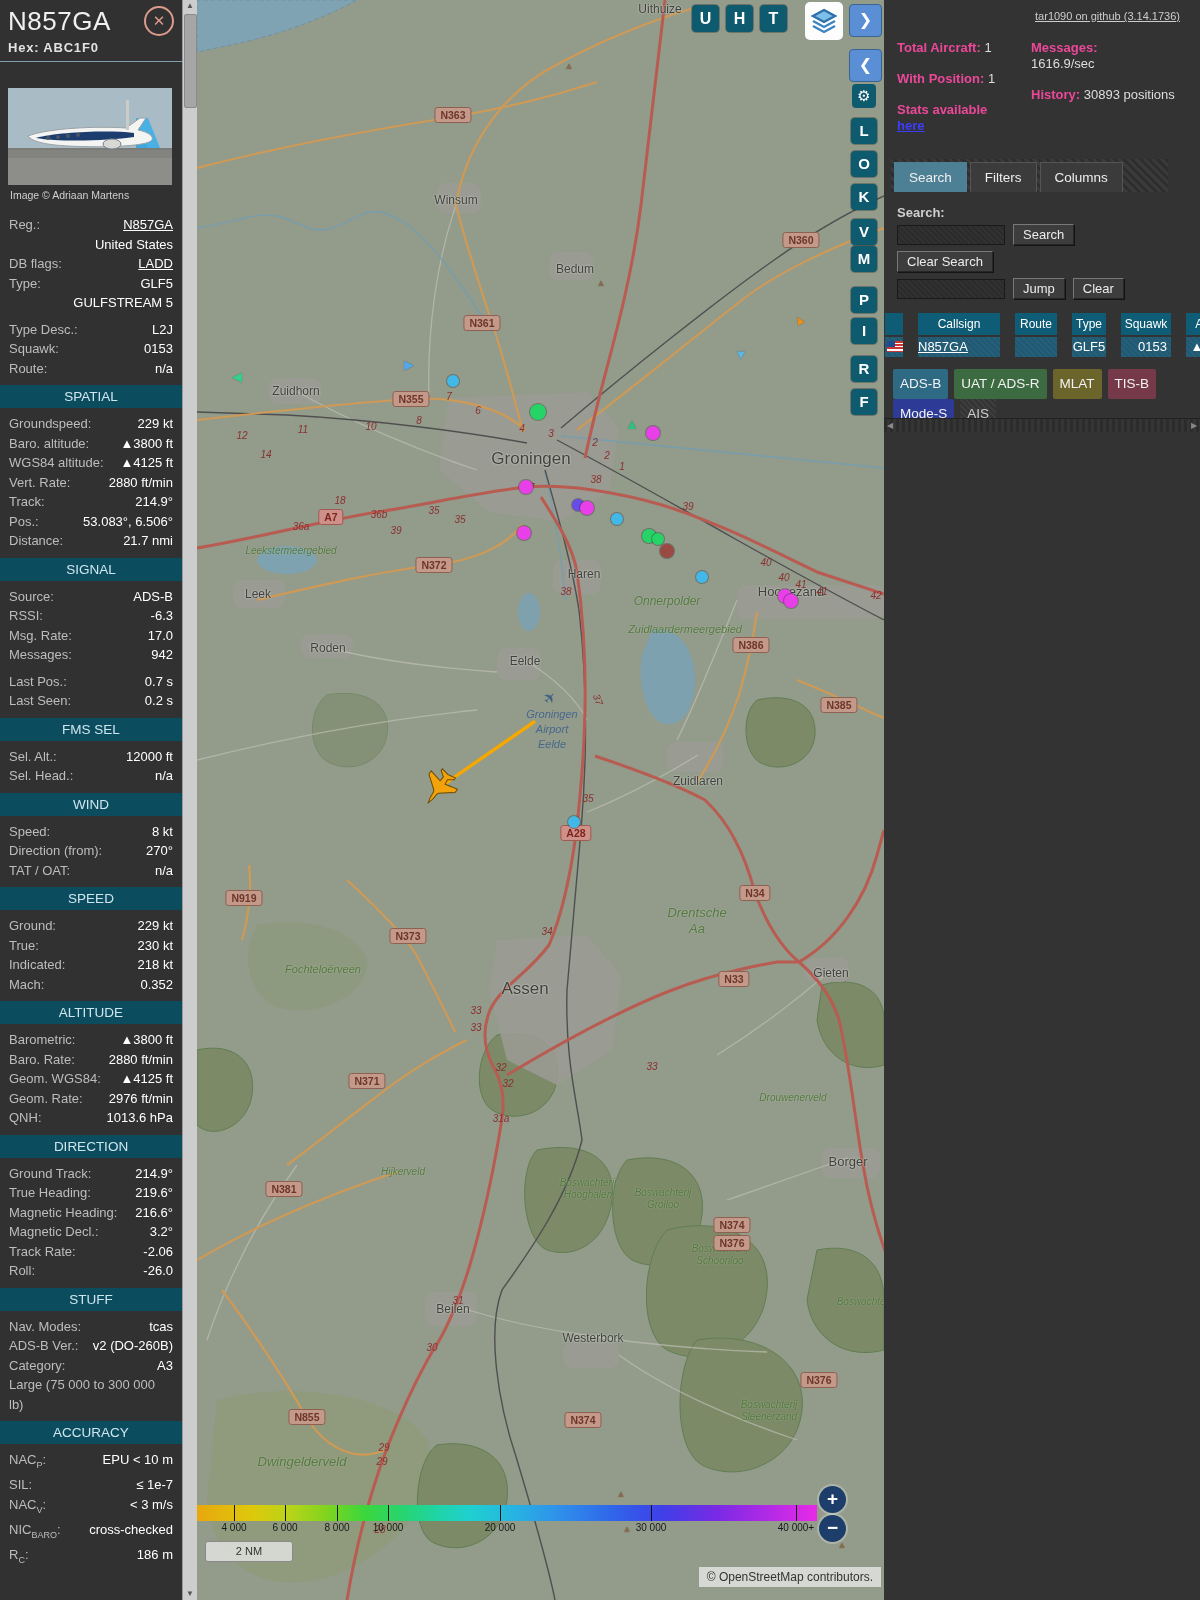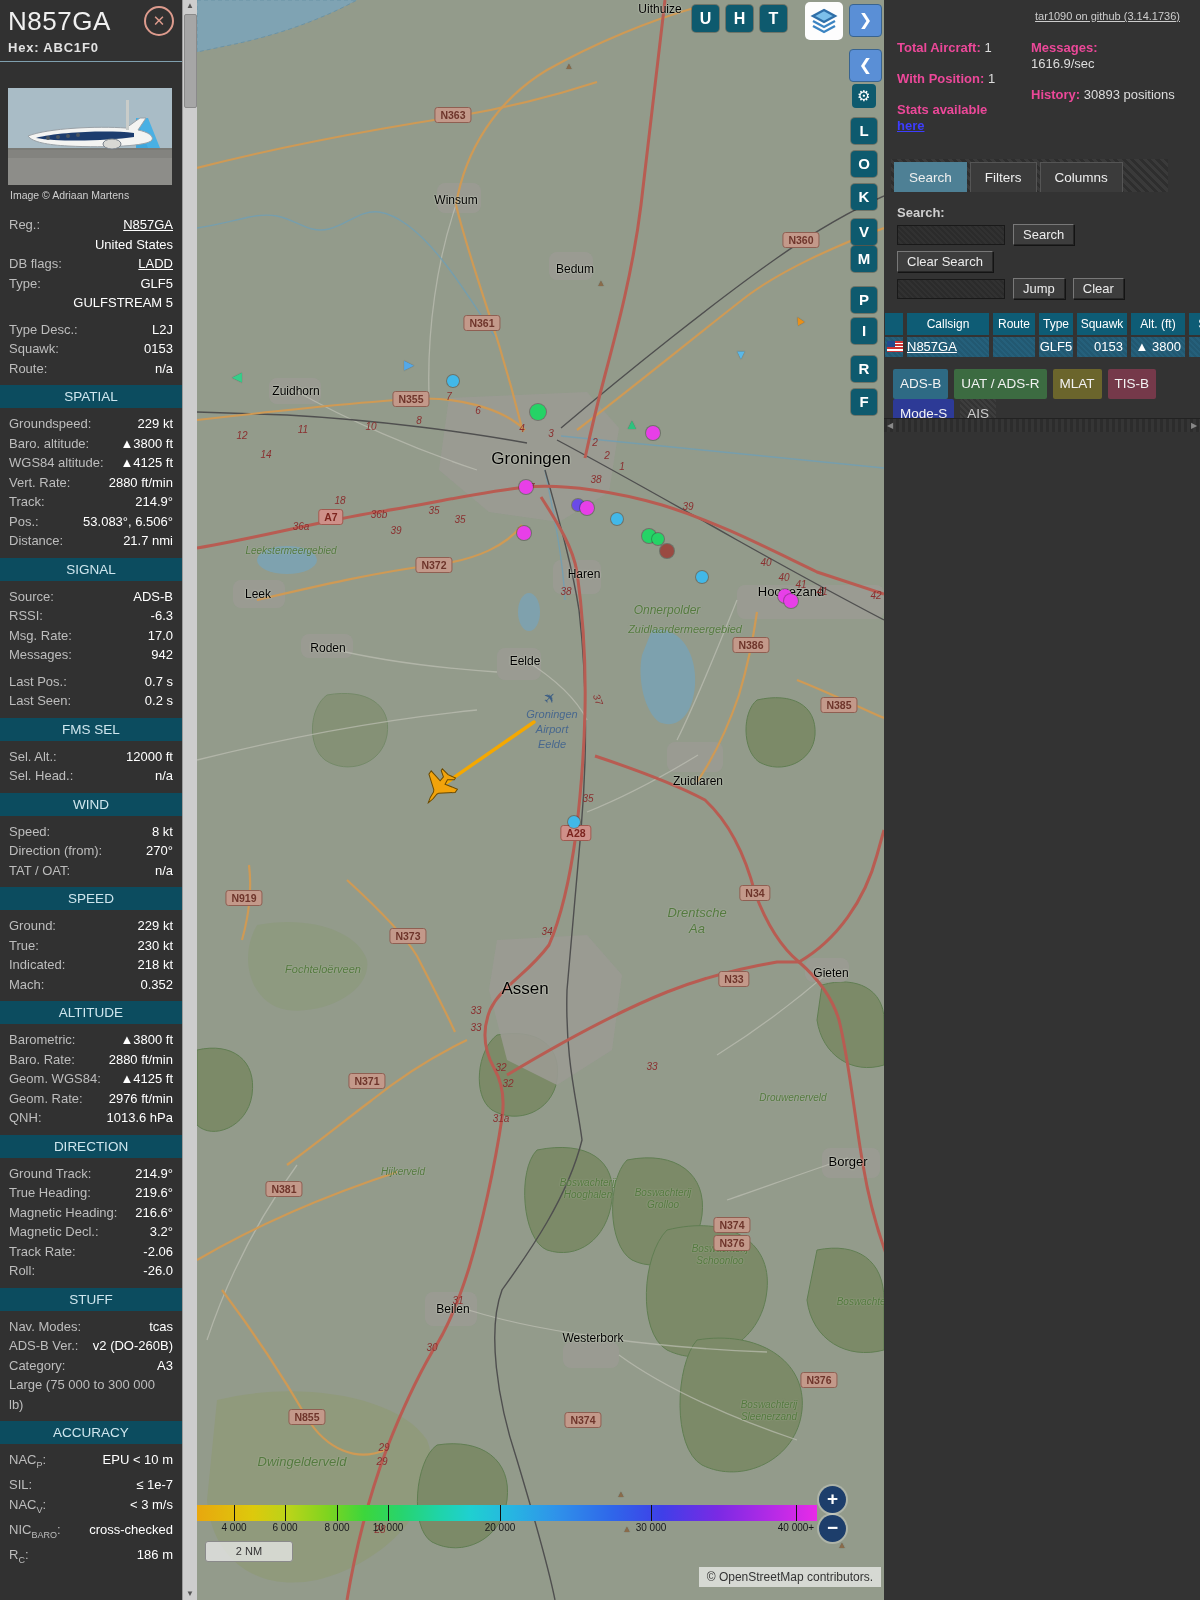--- a/index.html
+++ b/index.html
@@ -26,21 +26,21 @@
   sub{font-size:9px;}
   #lp-footer{margin-top:26px;padding:0 6px;text-align:center;font-size:13px;color:#c9c9c9;line-height:18px;}
   
   #lp-scroll{position:absolute;left:182px;top:0;width:14px;height:1600px;background:#cdcdcd;border-left:1px solid #9a9a9a;}
   #lp-scroll .arr{position:absolute;left:0;width:14px;height:12px;color:#555;font-size:8px;text-align:center;line-height:12px;}
   #lp-scroll .thumb{position:absolute;left:1px;top:14px;width:11px;height:92px;background:#a6a6a6;border:1px solid #8a8a8a;border-radius:2px;}
   
   #map{position:absolute;left:197px;top:0;width:687px;height:1600px;overflow:hidden;background:#939b8b;}
   #map svg.base{position:absolute;left:0;top:0;}
   #map-labels{position:absolute;left:0;top:0;width:100%;height:100%;}
-  .town{position:absolute;transform:translate(-50%,0);font-size:12px;color:#000000;white-space:nowrap;
+  .town{position:absolute;transform:translate(-50%,0);font-size:12px;color:#404040;white-space:nowrap;
         text-shadow:0 0 2px rgba(215,220,205,.65),0 0 2px rgba(215,220,205,.65);}
   .area{position:absolute;transform:translate(-50%,0);font-size:11px;font-style:italic;color:#54793f;white-space:nowrap;
         text-shadow:0 0 2px rgba(210,220,200,.5);}
   .exitnum{position:absolute;transform:translate(-50%,0);font-size:10px;font-style:italic;color:#8a3030;white-space:nowrap;}
   .badge{position:absolute;transform:translate(-50%,-50%);background:#c3998a;border:1px solid #8f5f52;border-radius:3px;
          color:#6e352b;font-size:10.5px;font-weight:bold;padding:1px 5px;white-space:nowrap;}
   .abadge{background:#cf9089;border-color:#a05a50;color:#7c241e;}
   .dot{position:absolute;border-radius:50%;transform:translate(-50%,-50%);box-shadow:0 0 0 1px rgba(40,40,40,.35);}
   .tri{position:absolute;transform:translate(-50%,-50%);text-shadow:0 0 1px rgba(40,40,40,.6);}
   .aptline{position:absolute;transform:translate(-50%,0);font-size:11px;font-style:italic;color:#48688e;white-space:nowrap;}
@@ -79,21 +79,21 @@
   .tab.active{background:#4e8095;border-color:#4e8095;}
   #rp-search-area{padding:12px 0 0 13px;}
   .rp-label{font-weight:bold;color:#cfcfcf;margin-bottom:3px;line-height:17px;}
   .inprow{display:flex;align-items:center;gap:8px;margin-bottom:6px;}
   input.rp-input{width:100px;height:18px;background:repeating-linear-gradient(45deg,#2b2b2b 0 2px,#313131 2px 4px);
            border:1px solid #191919;color:#eee;font-size:12px;padding:0 3px;}
   button.rp-btn{background:#3d3d3d;color:#ececec;font-size:13px;padding:2px 9px;cursor:pointer;
            border:1px solid;border-color:#787878 #262626 #262626 #787878;box-shadow:1px 1px 0 #141414;
            font-family:"Liberation Sans",sans-serif;}
   #aircraft-table{margin:14px 0 0 1px;overflow:hidden;width:315px;}
-  .trow{display:flex;gap:4px;margin-bottom:2px;}
+  .trow{display:flex;gap:15px;margin-bottom:2px;}
   .th{background:#0e5c75;color:#fff;font-size:12px;text-align:center;padding:4px 0;flex:none;white-space:nowrap;overflow:hidden;}
   .td{background:#25607b;background-image:repeating-linear-gradient(45deg,rgba(0,0,0,.08) 0 2px,transparent 2px 4px);
       color:#fff;font-size:13px;padding:2px 0 3px 0;flex:none;white-space:nowrap;overflow:hidden;text-align:left;}
   .td.al-center{text-align:center;} .td.al-right{text-align:right;padding-right:4px;box-sizing:border-box;}
   .tlink{text-decoration:underline;cursor:pointer;}
   .usflag{display:inline-block;width:19px;height:11px;margin-left:2px;vertical-align:-1px;
       background:repeating-linear-gradient(#c33 0 1.6px,#fff 1.6px 3.2px);position:relative;}
   .usflag::after{content:"";position:absolute;left:0;top:0;width:8px;height:6px;background:#224a8f;}
   #chips{padding:10px 0 0 6px;line-height:26px;}
   .chip{display:inline-block;margin:0 3px 0 3px;padding:2px 7px;font-size:13.5px;color:#f2f2f2;border-radius:2px;
@@ -471,21 +471,21 @@
       <div class="town" style="left: 594px; top: 584px; font-size: 13px;">Hoogezand</div>
       <div class="town" style="left: 131px; top: 641px;">Roden</div>
       <div class="town" style="left: 328px; top: 654px;">Eelde</div>
       <div class="town" style="left: 501px; top: 774px;">Zuidlaren</div>
       <div class="town" style="left: 328px; top: 979px; font-size: 17px;">Assen</div>
       <div class="town" style="left: 634px; top: 966px;">Gieten</div>
       <div class="town" style="left: 651px; top: 1154px; font-size: 13px;">Borger</div>
       <div class="town" style="left: 256px; top: 1302px;">Beilen</div>
       <div class="town" style="left: 396px; top: 1331px;">Westerbork</div>
       <div class="area" style="left: 94px; top: 545px; font-size: 10px;">Leekstermeergebied</div>
-      <div class="area" style="left: 470px; top: 594px; font-size: 12px; margin-top: 9px;">Onnerpolder</div>
+      <div class="area" style="left: 470px; top: 594px; font-size: 12px;">Onnerpolder</div>
       <div class="area" style="left: 488px; top: 623px;">Zuidlaardermeergebied</div>
       <div class="area" style="left: 500px; top: 905px; font-size: 13px;">Drentsche</div>
       <div class="area" style="left: 500px; top: 921px; font-size: 13px;">Aa</div>
       <div class="area" style="left: 126px; top: 963px;">Fochteloërveen</div>
       <div class="area" style="left: 596px; top: 1092px; font-size: 10px;">Drouwenerveld</div>
       <div class="area" style="left: 206px; top: 1166px; font-size: 10px;">Hijkerveld</div>
       <div class="area" style="left: 391px; top: 1177px; font-size: 10px;">Boswachterij</div>
       <div class="area" style="left: 391px; top: 1189px; font-size: 10px;">Hooghalen</div>
       <div class="area" style="left: 466px; top: 1187px; font-size: 10px;">Boswachterij</div>
       <div class="area" style="left: 466px; top: 1199px; font-size: 10px;">Grolloo</div>

